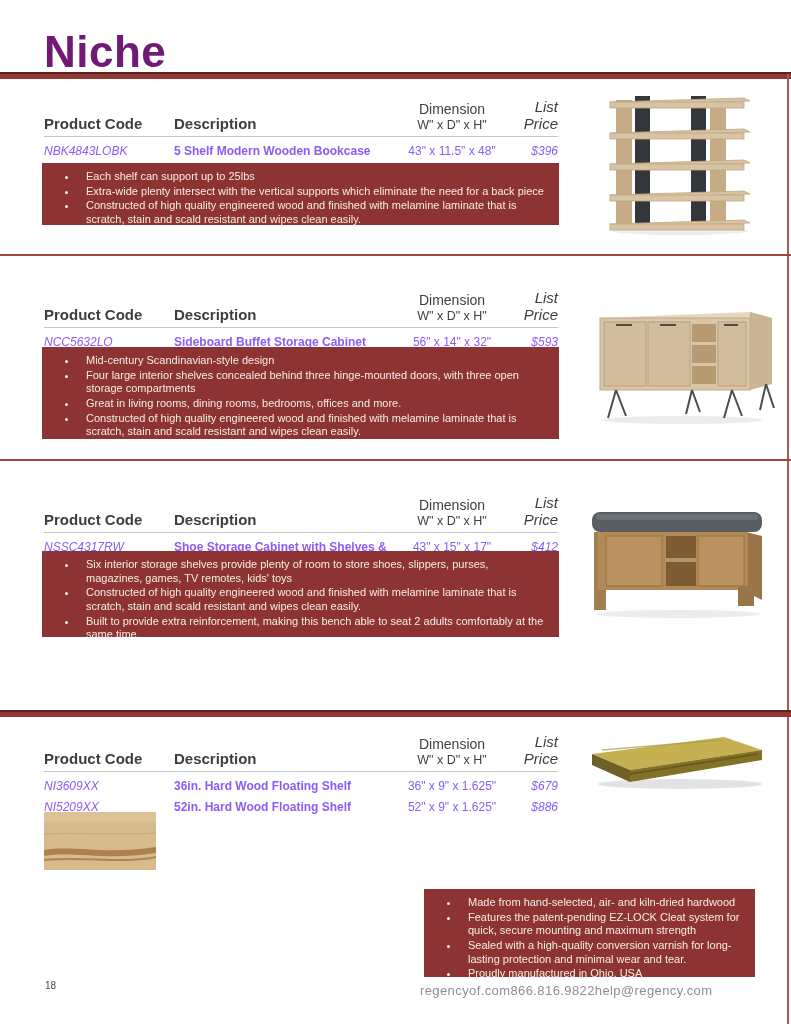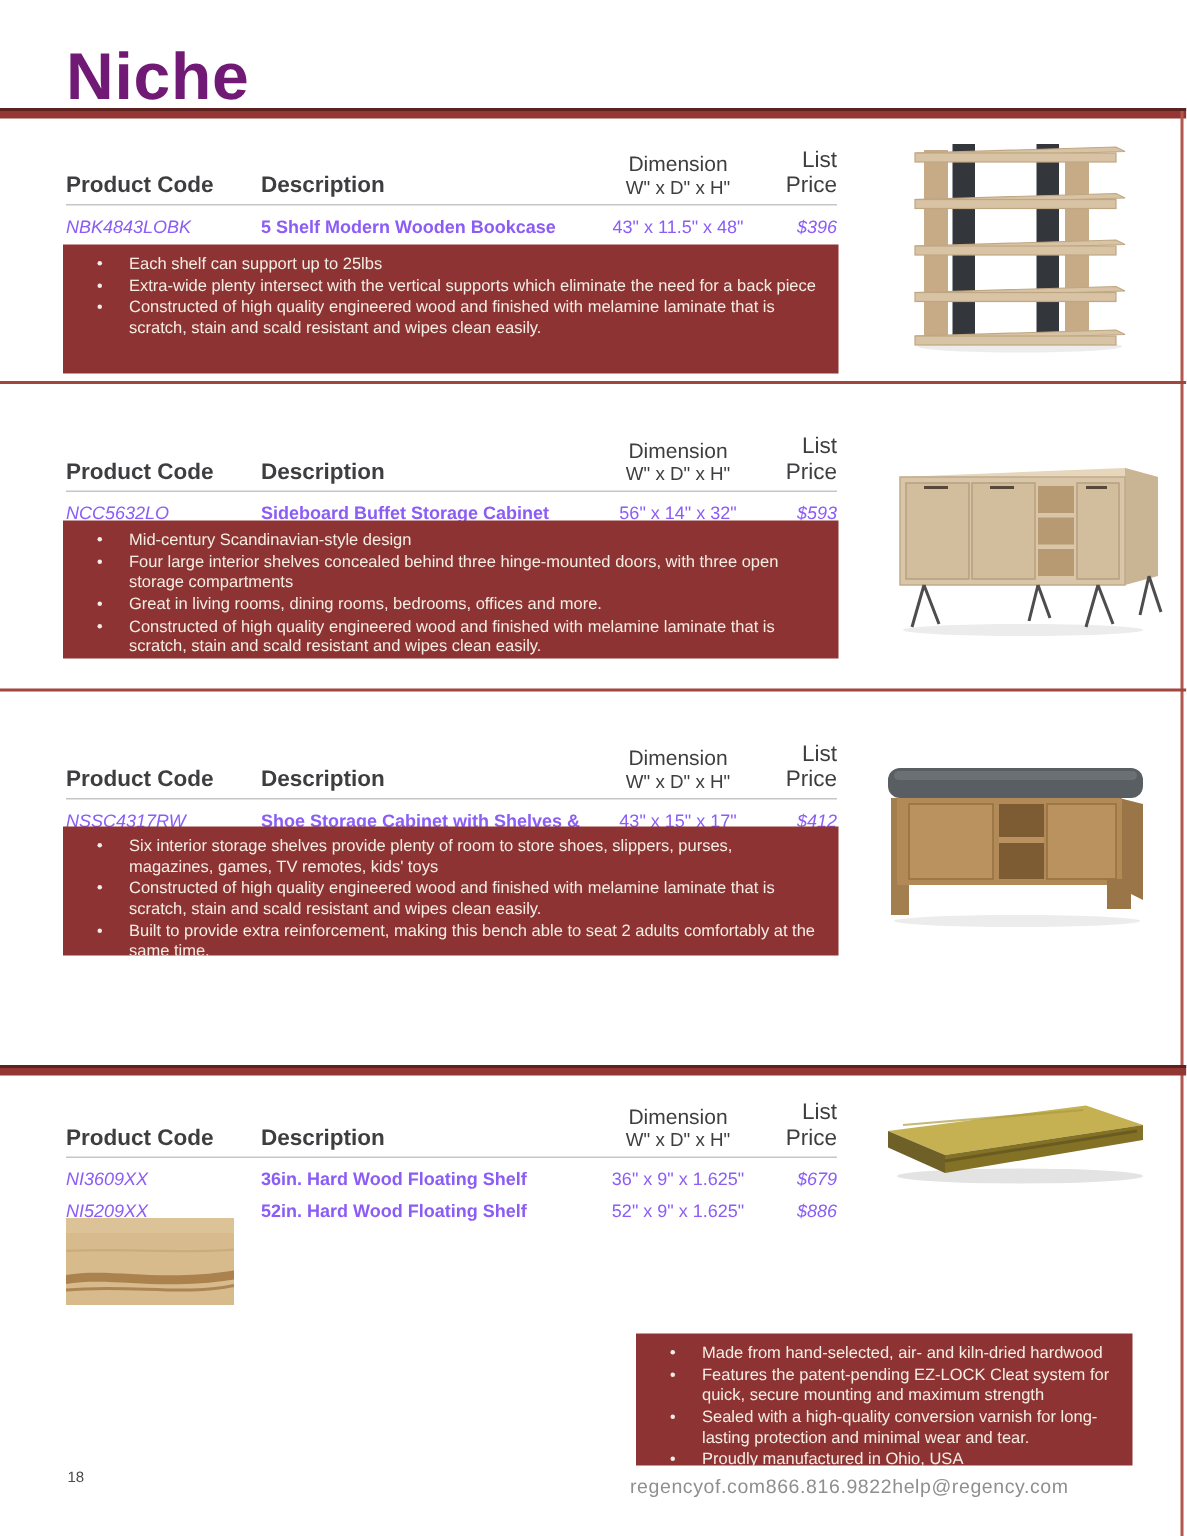--- a/index.html
+++ b/index.html
@@ -26,21 +26,21 @@
   }
   
   .ptable { position:absolute; left:44px; width:514px; }
   .thead {
     display:grid; grid-template-columns:130px 226px 104px 54px;
     align-items:end; border-bottom:1px solid #c6c6c6; padding-bottom:4px;
   }
   .th { font-size:15px; font-weight:700; color:#3e3e40; }
   .th.dim { font-weight:400; text-align:center; font-size:14px; line-height:1.12; }
   .th.dim .dim2 { font-size:12.5px; }
-  .th.price { font-weight:400; text-align:right; font-size:15px; }
+  .th.price { font-weight:400; font-style:italic; text-align:right; font-size:15px; }
   .trow {
     display:grid; grid-template-columns:130px 226px 104px 54px;
     padding-top:7px; font-size:12px; color:#8b5cf6; align-items:baseline;
   }
   .td.code  { font-style:italic; }
   .td.desc  { font-weight:700; }
   .td.dim   { text-align:center; }
   .td.price { text-align:right; font-style:italic; }
   
   .feature-box {
@@ -85,21 +85,21 @@
       <div class="th price">List Price</div>
     </div>
     <div class="trow">
       <div class="td code">NBK4843LOBK</div>
       <div class="td desc">5 Shelf Modern Wooden Bookcase</div>
       <div class="td dim">43" x 11.5" x 48"</div>
       <div class="td price">$396</div>
     </div>
   </div>
 
-  <div class="feature-box" style="left:42px; top:163px; width:517px; height:86px;">
+  <div class="feature-box" style="left:42px; top:163px; width:517px; height:62px;">
     <ul>
         <li>Each shelf can support up to 25lbs</li>
         <li>Extra-wide plenty intersect with the vertical supports which eliminate the need for a back piece</li>
         <li>Constructed of high quality engineered wood and finished with melamine laminate that is scratch, stain and scald resistant and wipes clean easily.</li>
       </ul>
   </div>
 
   <div class="prod-img" style="left:598px; top:88px;">
     <svg width="165" height="148" viewBox="0 0 165 148">
       <ellipse cx="82" cy="143" rx="68" ry="4" fill="#ececec"></ellipse>

